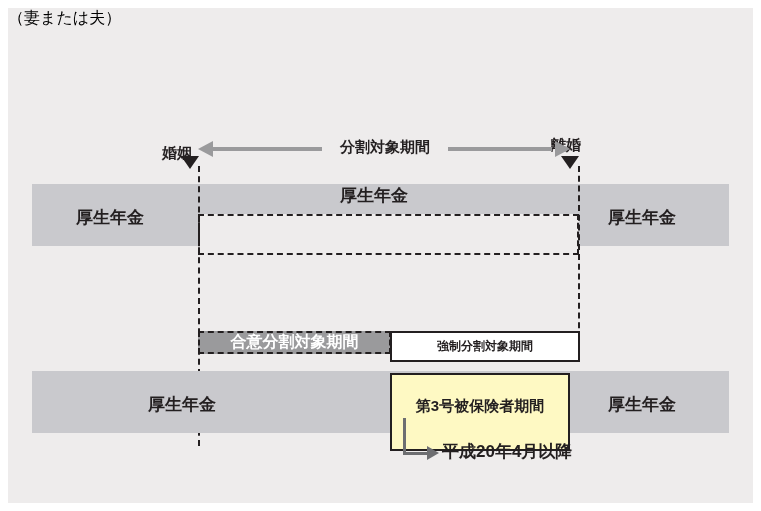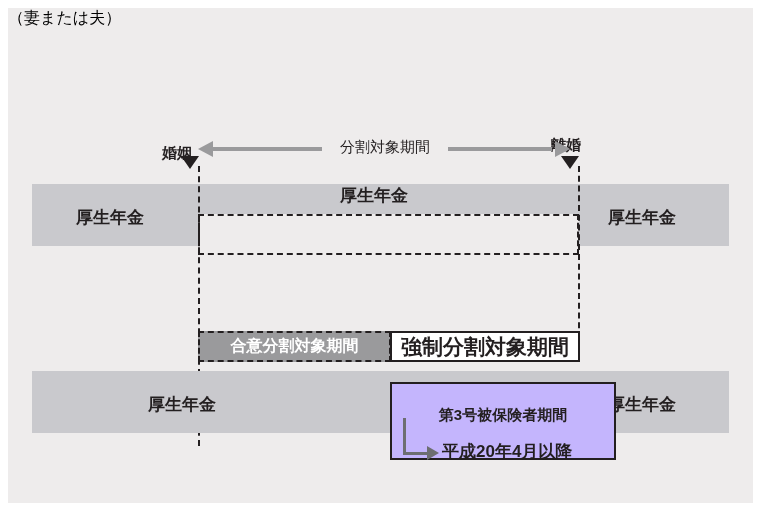--- a/index.html
+++ b/index.html
@@ -85,21 +85,21 @@
   }
   #span-arrow .head.left  { left: 0;    border-right: 15px solid #9a9a9c; }
   #span-arrow .head.right { right: 0;   border-left: 15px solid #9a9a9c; }
   #span-arrow .caption {
     position: absolute;
     left: 124px;
     top: 0;
     width: 126px;
     text-align: center;
     font-size: 15px;
-    font-weight: normal;
+    font-weight: bold;
     color: #231f20;
     white-space: nowrap;
   }
 
   
   .band {
     position: absolute;
     background: #c9c9cd;
   }
   #band-top    { left: 24px; top: 176px; width: 697px; height: 62px; }
@@ -138,21 +138,21 @@
     box-sizing: border-box;
     background: #eeecec;
   }
 
   
   #agreement-bar {
     position: absolute;
     left: 190px;
     top: 323px;
     width: 193px;
-    height: 31px;
+    height: 23px;
     background: #9a9a9c;
     border: 2px dashed #231f20;
     box-sizing: border-box;
     display: flex;
     align-items: center;
     justify-content: center;
   }
   #agreement-bar span {
     font-size: 16px;
     font-weight: bold;
@@ -168,34 +168,34 @@
     width: 190px;
     height: 31px;
     background: #ffffff;
     border: 2px solid #231f20;
     box-sizing: border-box;
     display: flex;
     align-items: center;
     justify-content: center;
   }
   #mandatory-bar span {
-    font-size: 21px;
+    font-size: 12px;
     font-weight: bold;
     color: #231f20;
     white-space: nowrap;
   }
 
   
   #cat3-box {
     position: absolute;
     left: 382px;
-    top: 374px;
-    width: 226px;
+    top: 365px;
+    width: 180px;
     height: 78px;
-    background: #c4b5fd;
+    background: #fef9c3;
     border: 2px solid #231f20;
     box-sizing: border-box;
   }
   #cat3-box span {
     position: absolute;
     left: 0; top: 22px;
     width: 100%;
     text-align: center;
     font-size: 15px;
     font-weight: bold;

